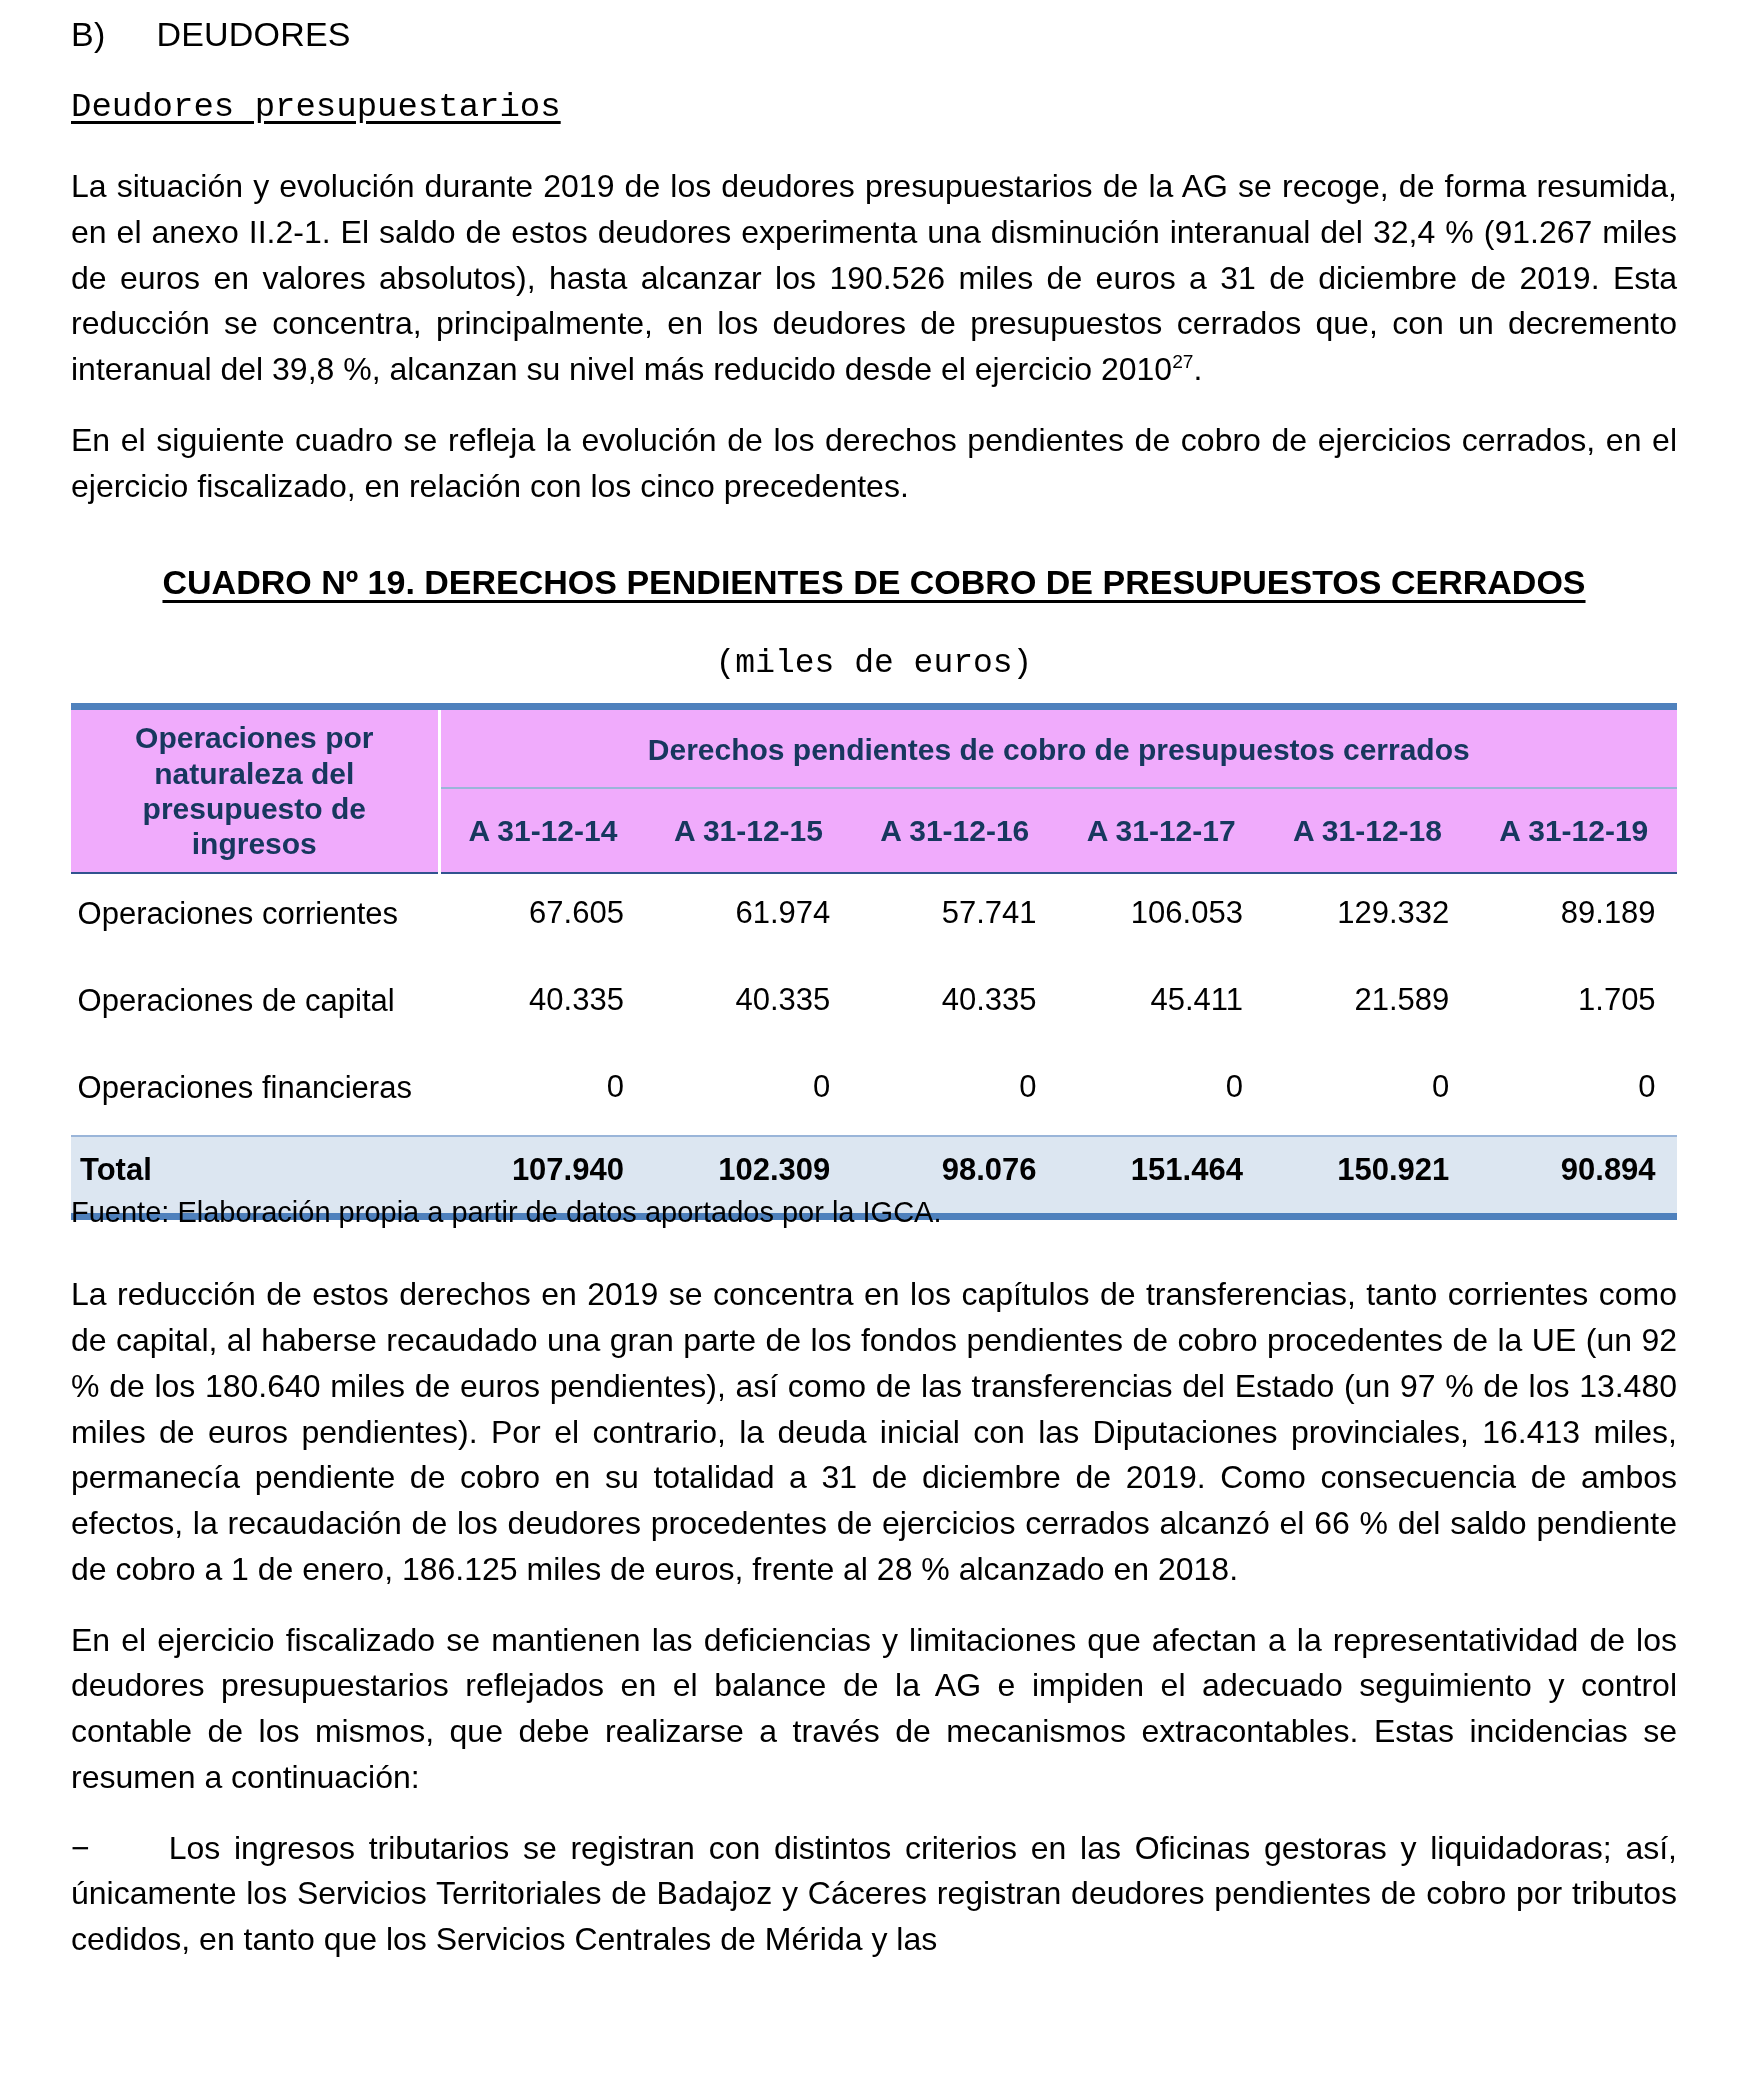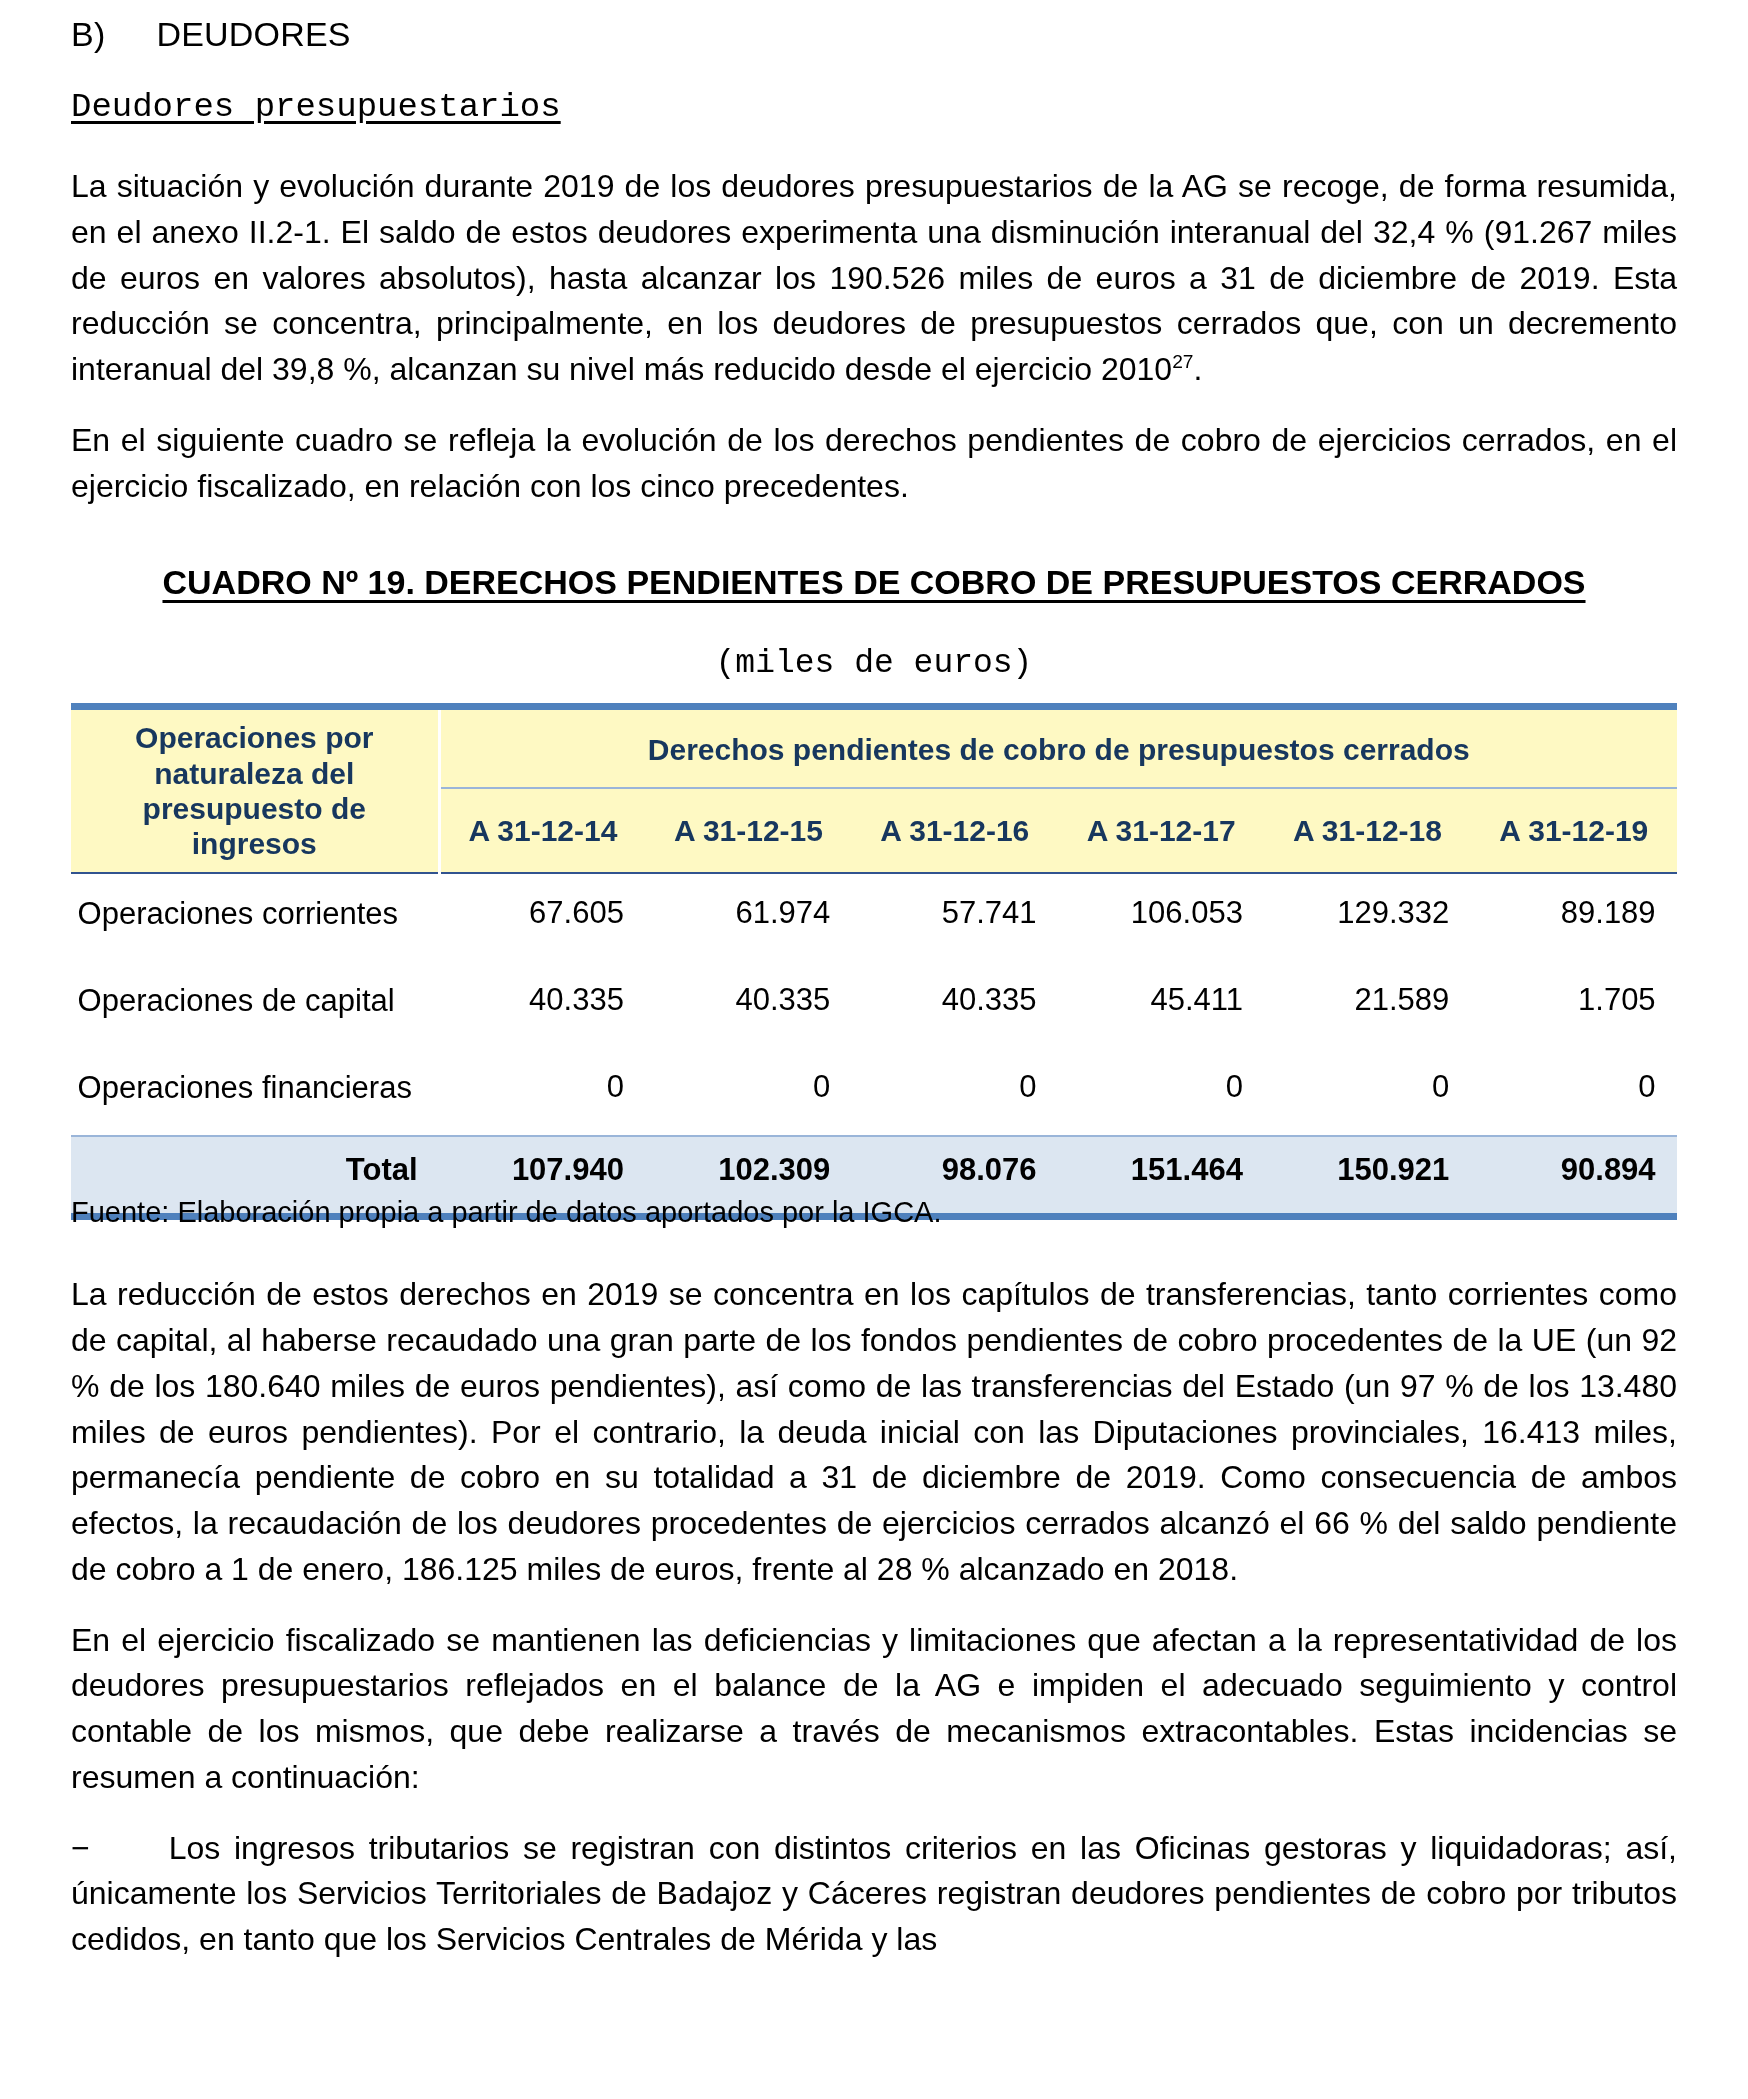--- a/index.html
+++ b/index.html
@@ -60,21 +60,21 @@
   }
   table.data-table {
     width: 100%;
     border-collapse: collapse;
     table-layout: fixed;
     border-top: 7.4px solid #4F81BD;
     border-bottom: 7.4px solid #4F81BD;
   }
   table.data-table col.c-label { width: 368px; }
   table.data-table th {
-    background: #fef9c3;
+    background: #f0abfc;
     color: #17375E;
     font-weight: 700;
     font-size: 30px;
     line-height: 1.18;
     text-align: center;
     vertical-align: middle;
   }
   th.corner-th {
     padding: 10px 8.2px;
     border-bottom: 2.5px solid #31538F;
@@ -102,22 +102,22 @@
     line-height: 1.25;
   }
   tr.total-row td {
     background: #DCE6F1;
     font-weight: 700;
     border-top: 2.5px solid #9AB5D9;
     padding-top: 15px;
     padding-bottom: 15px;
   }
   tr.total-row td.total-label {
-    text-align: right;
-    padding-left: 0;
+    text-align: left;
+    padding-left: 9px;
   }
   .source-note {
     font-size: 29px;
     margin: 18px 0 43px 0;
   }
   .bullet-par { margin-bottom: 20px; }
   .bullet-tab { display: inline-block; width: 79px; }
   .footnote-block { margin-top: auto; padding-top: 33px; }
 </style>
 </head>

